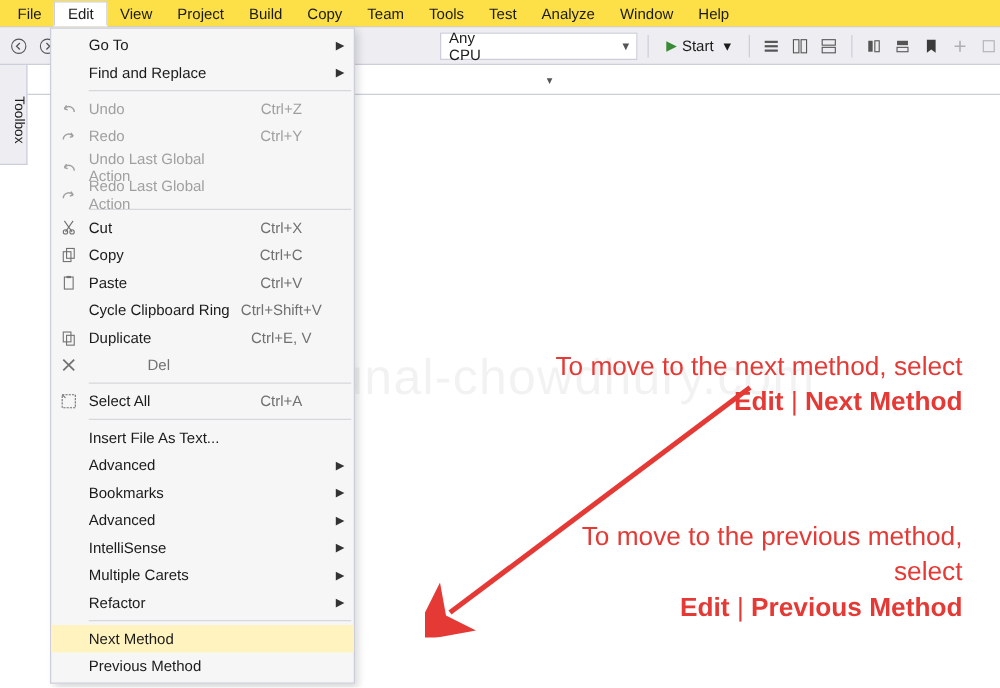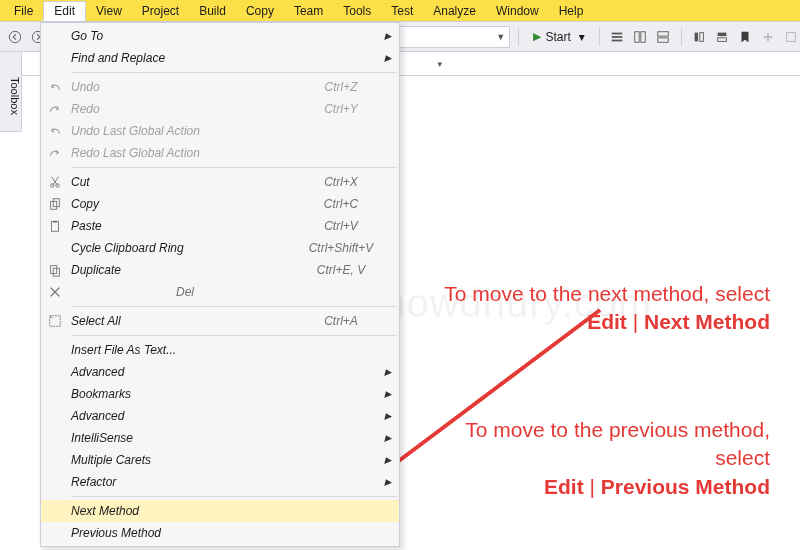--- a/index.html
+++ b/index.html
@@ -95,27 +95,26 @@
     text-align: center;
     font-size: 11px;
     padding-top: 8px;
     color: #1b1b1b;
     z-index: 3;
   }
   
   .menu {
     position: absolute;
     left: 40px; top: 22px;
-    width: 360px;
+    width: 244px;
     background: #f6f6f6;
     border: 1px solid #cccedb;
     box-shadow: 3px 3px 6px rgba(0,0,0,.15);
     z-index: 10;
     padding: 2px 0;
-    font-style: italic;
   }
   .menu .row {
     display: grid;
     grid-template-columns: 28px 1fr 80px 14px;
     align-items: center;
     height: 22px;
     padding: 0 4px 0 0;
     cursor: default;
   }
   .menu .row .ico {

